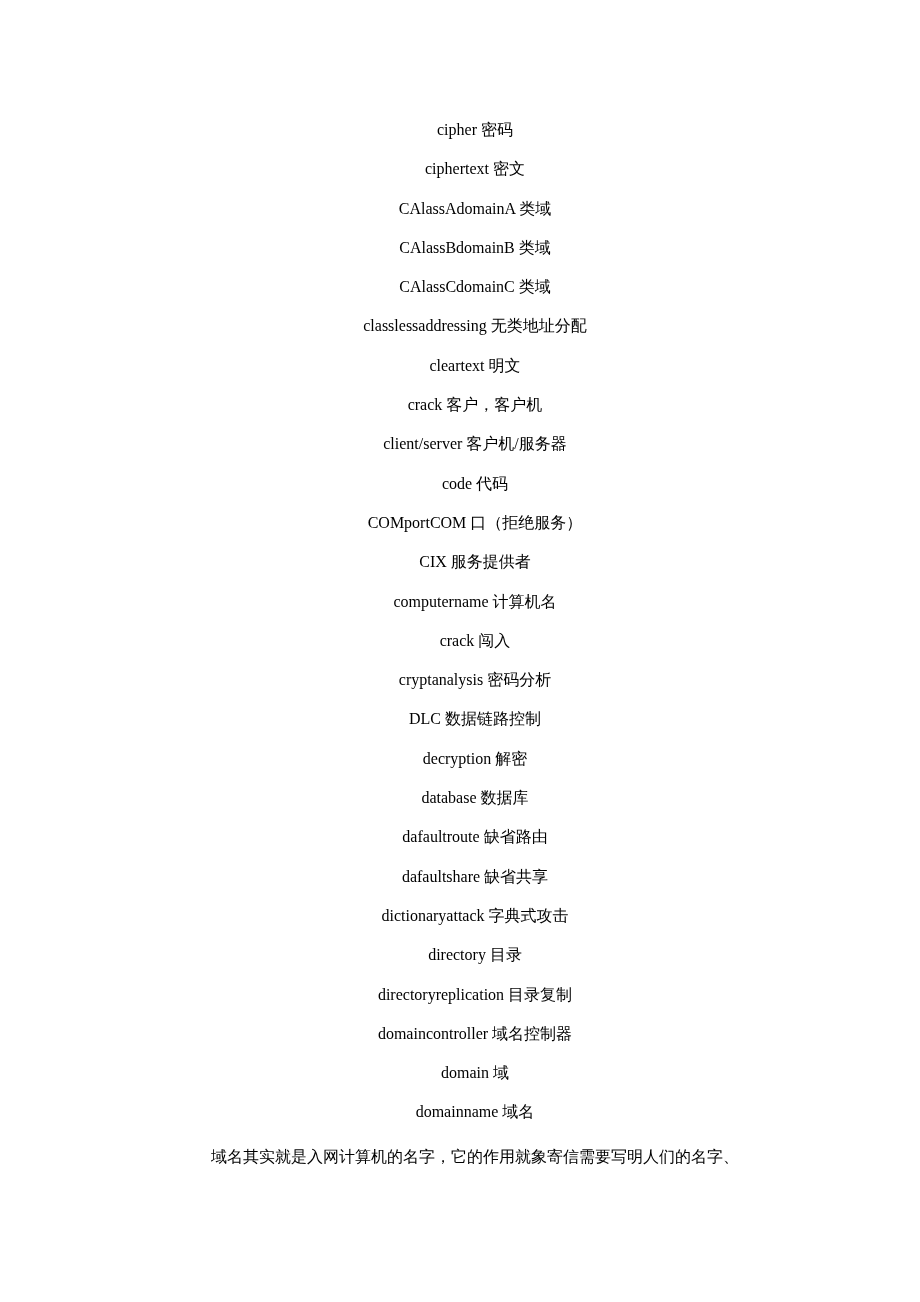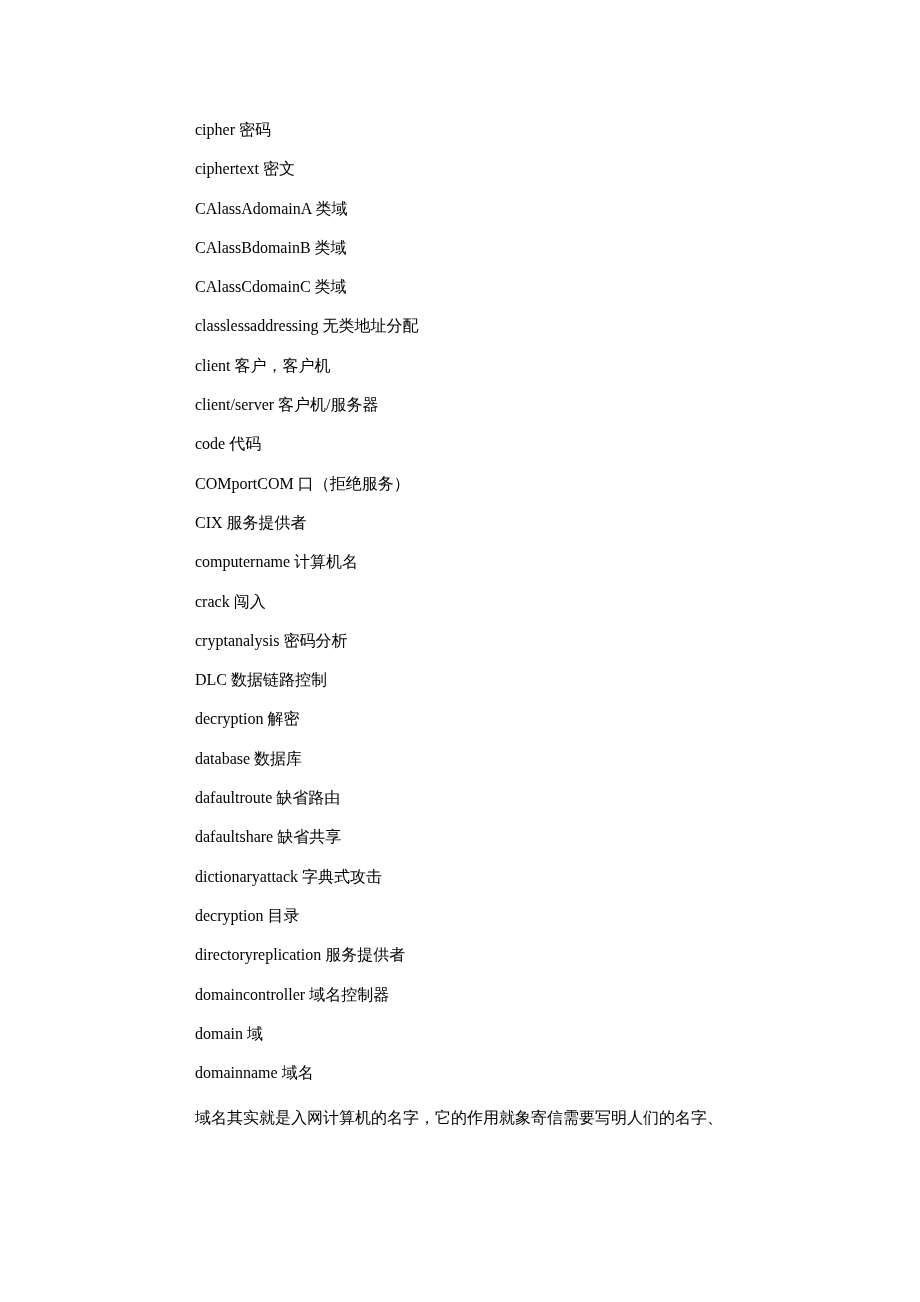--- a/index.html
+++ b/index.html
@@ -6,20 +6,21 @@
       margin: 0;
       padding: 0;
       background: #ffffff;
       font-family: "Times New Roman", "SimSun", serif;
       width: 920px;
       min-height: 1302px;
     }
     .page {
       padding: 120px 0 0 195px;
       width: 560px;
+      text-align: center;
     }
     .entry {
       font-size: 16px;
       line-height: 1.3;
       margin-bottom: 18.5px;
       color: #000;
     }
     .entry:last-child {
       margin-bottom: 0;
       margin-top: 24px;
@@ -28,33 +29,34 @@
 </head>
 <body>
 
 <div class="page">
   <div class="entry">cipher 密码</div>
   <div class="entry">ciphertext 密文</div>
   <div class="entry">CAlassAdomainA 类域</div>
   <div class="entry">CAlassBdomainB 类域</div>
   <div class="entry">CAlassCdomainC 类域</div>
   <div class="entry">classlessaddressing 无类地址分配</div>
-  <div class="entry">client 客户，客户机</div>
+  <div class="entry">cleartext 明文</div>
+  <div class="entry">crack 客户，客户机</div>
   <div class="entry">client/server 客户机/服务器</div>
   <div class="entry">code 代码</div>
   <div class="entry">COMportCOM 口（拒绝服务）</div>
   <div class="entry">CIX 服务提供者</div>
   <div class="entry">computername 计算机名</div>
   <div class="entry">crack 闯入</div>
   <div class="entry">cryptanalysis 密码分析</div>
   <div class="entry">DLC 数据链路控制</div>
   <div class="entry">decryption 解密</div>
   <div class="entry">database 数据库</div>
   <div class="entry">dafaultroute 缺省路由</div>
   <div class="entry">dafaultshare 缺省共享</div>
   <div class="entry">dictionaryattack 字典式攻击</div>
-  <div class="entry">decryption 目录</div>
-  <div class="entry">directoryreplication 服务提供者</div>
+  <div class="entry">directory 目录</div>
+  <div class="entry">directoryreplication 目录复制</div>
   <div class="entry">domaincontroller 域名控制器</div>
   <div class="entry">domain 域</div>
   <div class="entry">domainname 域名</div>
   <div class="entry">域名其实就是入网计算机的名字，它的作用就象寄信需要写明人们的名字、</div>
 </div>
 
 </body></html>

